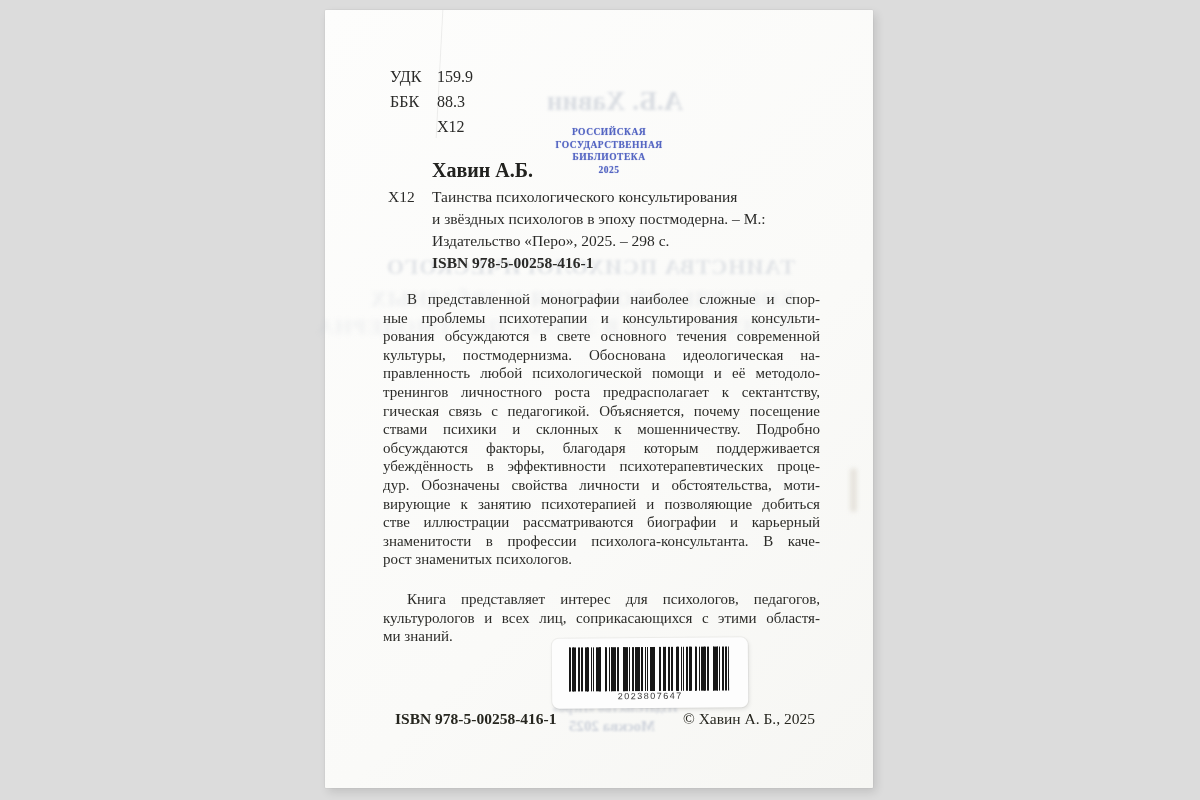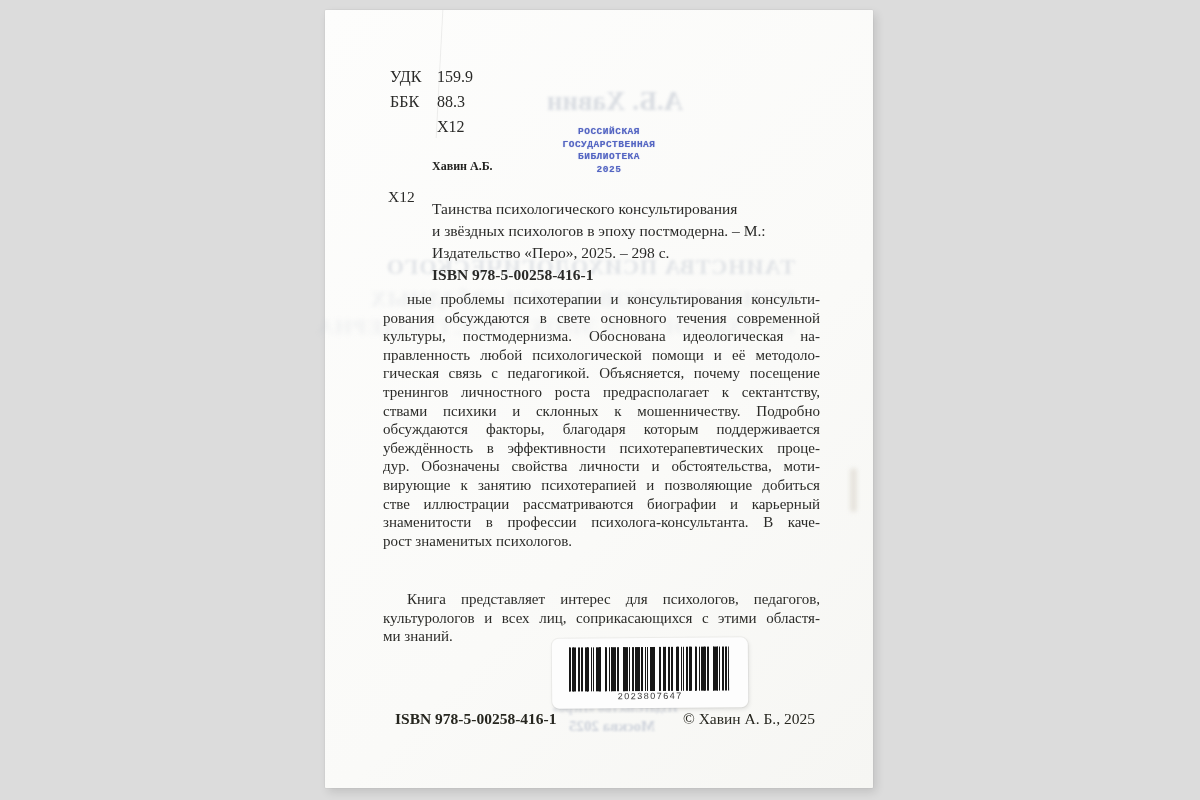--- a/index.html
+++ b/index.html
@@ -35,29 +35,29 @@
   .ghost-publisher{left:215px;top:690px;width:150px;font-size:13px;color:#a9b2c4;opacity:.4;filter:blur(1.2px);}
   .ghost-imprint{left:222px;top:708px;width:130px;font-size:15px;color:#a9b2c4;opacity:.55;filter:blur(1px);}
   
   .content{position:absolute;inset:0;z-index:1;padding-left:13px;}
   .udc{position:absolute;left:65px;top:54px;font-size:16px;color:#2a2a28;}
   .udc-row{height:25px;line-height:25px;}
   .udc-label{display:inline-block;width:47px;}
   .udc-code{padding-left:47px;}
   .stamp{
     position:absolute;left:208px;top:116px;width:152px;
-    font-family:Liberation Mono, monospace;
+    font-family:Liberation Serif, serif;
     font-size:9.5px;font-weight:bold;line-height:12.5px;
     color:#4356bd;text-align:center;letter-spacing:.5px;
     text-shadow:0 0 1px rgba(67,86,189,.55);opacity:.9;
   }
-  .author{position:absolute;left:107px;top:149px;font-size:12px;font-weight:bold;color:#22221f;}
+  .author{position:absolute;left:107px;top:149px;font-size:20px;font-weight:bold;color:#22221f;}
   .bib{position:absolute;left:63px;top:176px;width:420px;font-size:15.5px;color:#2a2a28;}
   .bib-code{position:absolute;left:0;top:0;line-height:22px;}
-  .bib-lines{margin-left:44px;margin-top:12px;}
+  .bib-lines{margin-left:44px;}
   .bib-lines .line{height:22px;line-height:22px;white-space:nowrap;}
   .bib-isbn{margin-left:44px;height:22px;line-height:22px;font-weight:bold;}
   .para{position:absolute;left:58px;width:437px;font-size:15px;color:#2b2b28;}
   .para1{top:280px;}
   .para2{top:580px;}
   .para .line{
     height:18.6px;line-height:18.6px;
     text-align:justify;text-align-last:justify;
   }
   .para .line:first-child{text-indent:24px;}
@@ -126,26 +126,27 @@
       <span class="bib-code">Х12</span>
       <div class="bib-lines">
           <div class="line">Таинства психологического консультирования</div>
           <div class="line">и звёздных психологов в эпоху постмодерна. – М.:</div>
           <div class="line">Издательство «Перо», 2025. – 298 с.</div>
         </div>
       <div class="bib-isbn">ISBN 978-5-00258-416-1</div>
     </div>
 
     <div class="para para1">
+        <div class="line">В представленной монографии наиболее сложные и спор-</div>
         <div class="line">ные проблемы психотерапии и консультирования консульти-</div>
         <div class="line">рования обсуждаются в свете основного течения современной</div>
         <div class="line">культуры, постмодернизма. Обоснована идеологическая на-</div>
         <div class="line">правленность любой психологической помощи и её методоло-</div>
+        <div class="line">тренингов личностного роста предрасполагает к сектантству,</div>
         <div class="line">гическая связь с педагогикой. Объясняется, почему посещение</div>
-        <div class="line">тренингов личностного роста предрасполагает к сектантству,</div>
         <div class="line">ствами психики и склонных к мошенничеству. Подробно</div>
         <div class="line">обсуждаются факторы, благодаря которым поддерживается</div>
         <div class="line">убеждённость в эффективности психотерапевтических проце-</div>
         <div class="line">дур. Обозначены свойства личности и обстоятельства, моти-</div>
         <div class="line">вирующие к занятию психотерапией и позволяющие добиться</div>
         <div class="line">стве иллюстрации рассматриваются биографии и карьерный</div>
         <div class="line">знаменитости в профессии психолога-консультанта. В каче-</div>
         <div class="line">рост знаменитых психологов.</div>
       </div>
     <div class="para para2">

